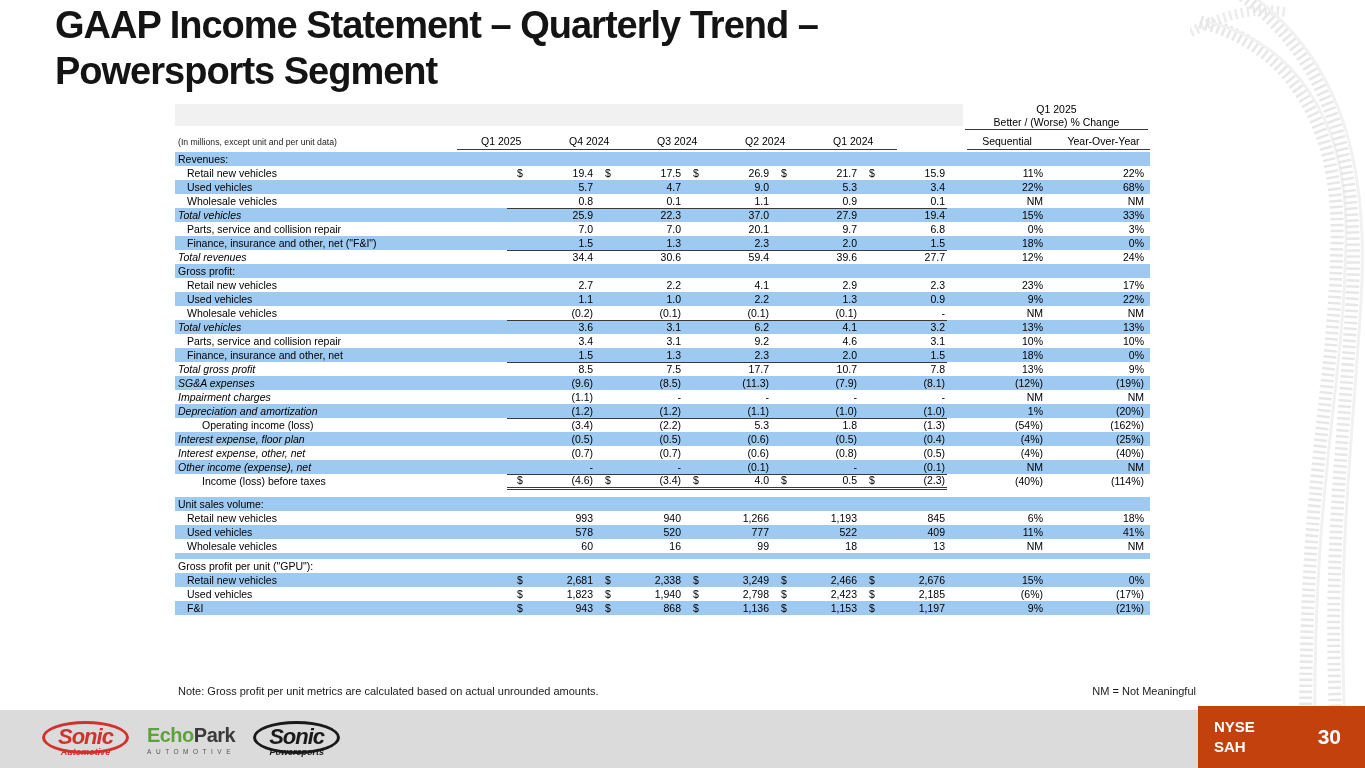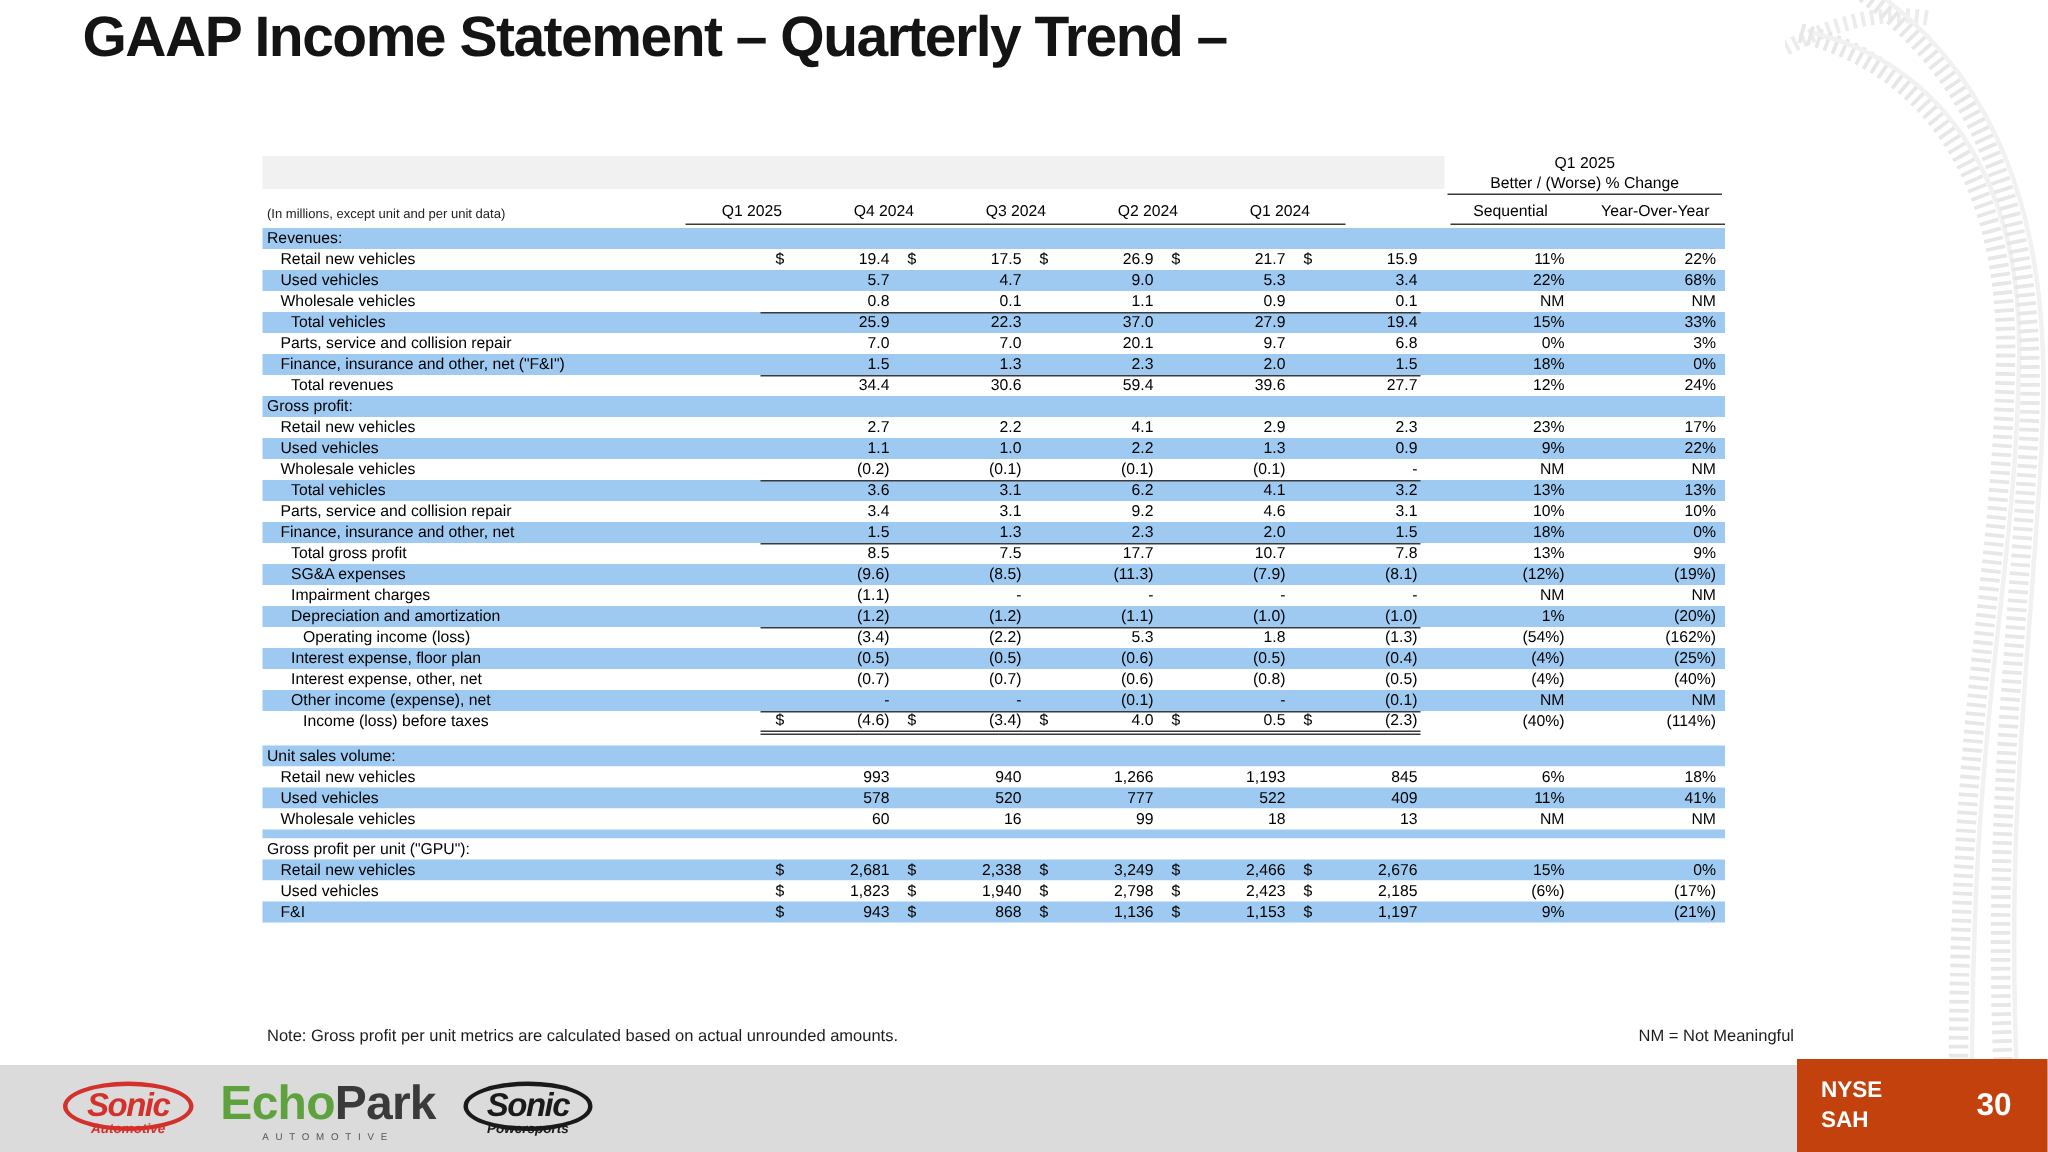--- a/index.html
+++ b/index.html
@@ -34,21 +34,21 @@
   .h-seq{width:80px;text-align:center;padding-bottom:2px;}
   .h-gap2{width:10px;}
   .h-yoy{width:93px;text-align:center;padding-bottom:2px;}
   
   .trow{display:flex;height:14px;line-height:14px;align-items:center;box-sizing:border-box;}
   .bg-blue{background:#9ECAF2;}
   .bg-white{background:#ffffff;}
   .c-label{width:332px;white-space:nowrap;box-sizing:border-box;overflow:hidden;}
   .ind0{padding-left:3px;}
   .ind1{padding-left:12px;}
-  .ind2{padding-left:19px;}
+  .ind2{padding-left:3px;font-style:italic;}
   .ind3{padding-left:27px;}
   .vgroup{display:flex;width:440px;box-sizing:border-box;}
   .rule-bottom{border-bottom:1px solid #3a3a3a;}
   .rule-double{border-bottom:3px double #3a3a3a;}
   .vcell{width:88px;display:flex;justify-content:space-between;box-sizing:border-box;
          padding:0 2px 0 10px;}
   .c-seq{width:80px;text-align:right;margin-left:18px;box-sizing:border-box;padding-right:2px;}
   .c-yoy{width:93px;text-align:right;margin-left:10px;box-sizing:border-box;padding-right:4px;}
   
   .note{position:absolute;left:178px;top:685px;font-size:11px;color:#1c1c1c;z-index:2;}
@@ -57,21 +57,21 @@
   .footer{position:absolute;left:0;top:710px;width:1365px;height:58px;background:#DBDBDB;z-index:4;}
   .logos{position:absolute;left:42px;top:714px;display:flex;gap:18px;align-items:center;height:50px;z-index:5;}
   .logo{display:flex;flex-direction:column;align-items:center;}
   .oval{border-radius:50%;padding:0 13px 1px 13px;}
   .oval-red{border:3px solid #D3312C;}
   .oval-black{border:3px solid #1a1a1a;}
   .sonic-word{font-style:italic;font-weight:bold;font-size:22px;letter-spacing:-1px;}
   .red-txt{color:#D3312C;}
   .black-txt{color:#1a1a1a;}
   .logo-sub{font-style:italic;font-weight:bold;font-size:9px;margin-top:-7px;z-index:6;}
-  .ep-word{font-size:32px;font-weight:bold;letter-spacing:-0.5px;}
+  .ep-word{font-size:20px;font-weight:bold;letter-spacing:-0.5px;}
   .ep-green{color:#5EA23E;}
   .ep-dark{color:#3A3A3A;}
   .ep-sub{font-size:6.5px;letter-spacing:4.5px;color:#555;margin-top:1px;}
   .ticker{
     position:absolute;right:0;top:706px;width:167px;height:62px;background:#c2410c;
     display:flex;align-items:center;z-index:6;color:#fff;font-weight:bold;
     box-sizing:border-box;padding:0 24px 0 16px;
   }
   .ticker-sym{font-size:15px;line-height:1.35;}
   .page-num{margin-left:auto;font-size:21px;}
@@ -84,20 +84,21 @@
     <path d="M -10 38 C 25 18, 58 6, 95 12" stroke="#ECECEC" stroke-width="10" stroke-dasharray="2.5 3.5"></path>
     <path d="M 10 22 C 90 42, 150 112, 147 242 C 144 402, 112 482, 116 768" stroke="#E7E7E7" stroke-width="13" stroke-dasharray="2.5 3.5"></path>
     <path d="M 10 22 C 90 42, 150 112, 147 242 C 144 402, 112 482, 116 768" stroke="#F1F1F1" stroke-width="3" transform="translate(9,0)"></path>
     <path d="M 48 -8 C 128 48, 172 140, 162 300 C 152 470, 136 560, 148 768" stroke="#E7E7E7" stroke-width="13" stroke-dasharray="2.5 3.5"></path>
     <path d="M 48 -8 C 128 48, 172 140, 162 300 C 152 470, 136 560, 148 768" stroke="#F1F1F1" stroke-width="3" transform="translate(9,0)"></path>
   </g>
 </svg>
 
 <div class="title">
   <div>GAAP Income Statement – Quarterly Trend –</div>
+  <div>Powersports Segment</div>
 </div>
 
 <div class="table-wrap">
   <div class="thead">
     <div class="gray-band"></div>
     <div class="over-q">Q1 2025</div>
     <div class="over-b">Better / (Worse) % Change</div>
     <div class="hrow">
       <div class="h-label">(In millions, except unit and per unit data)</div>
       <div class="h-vgroup">

